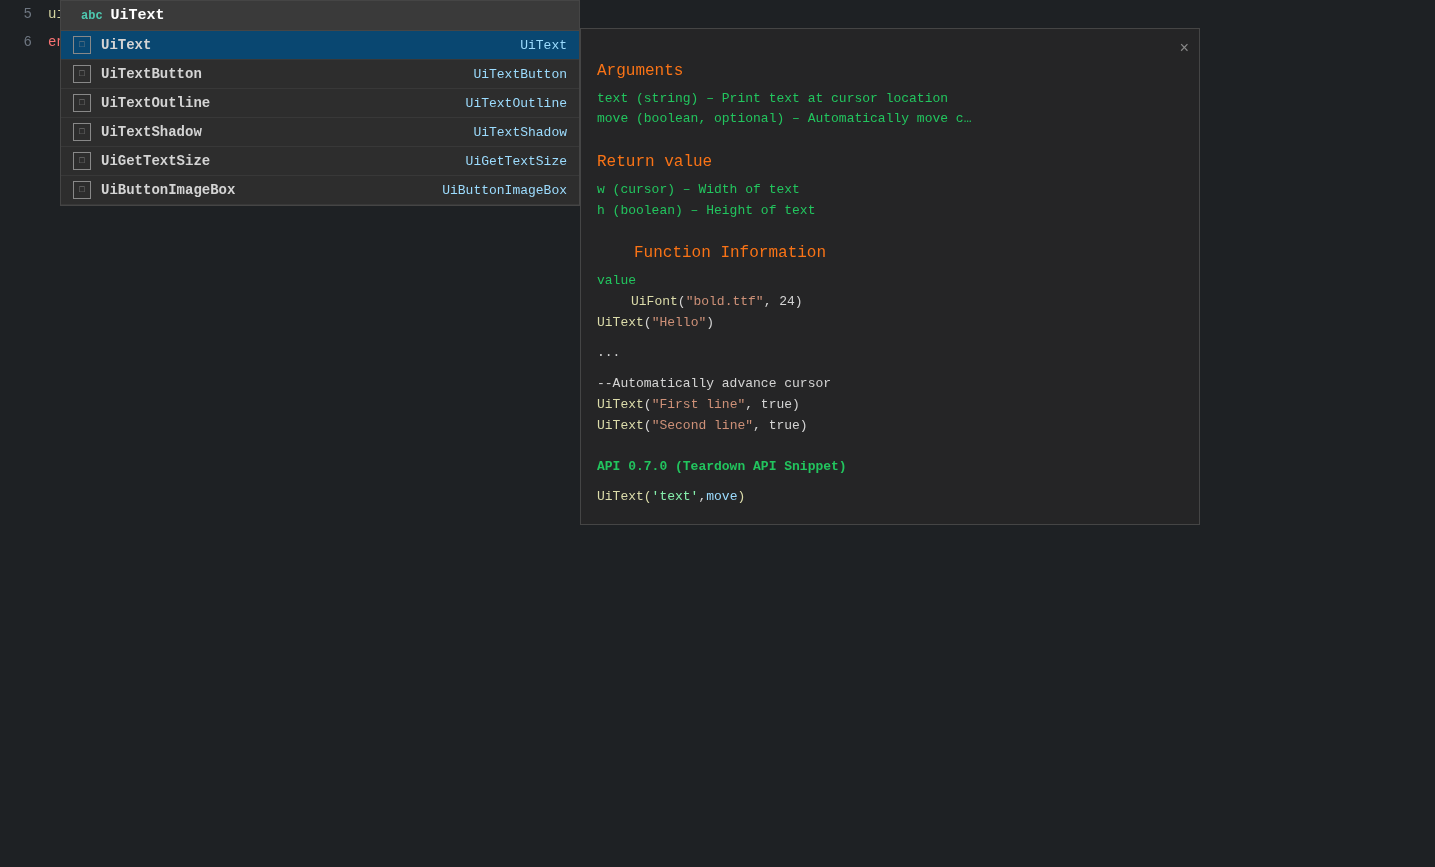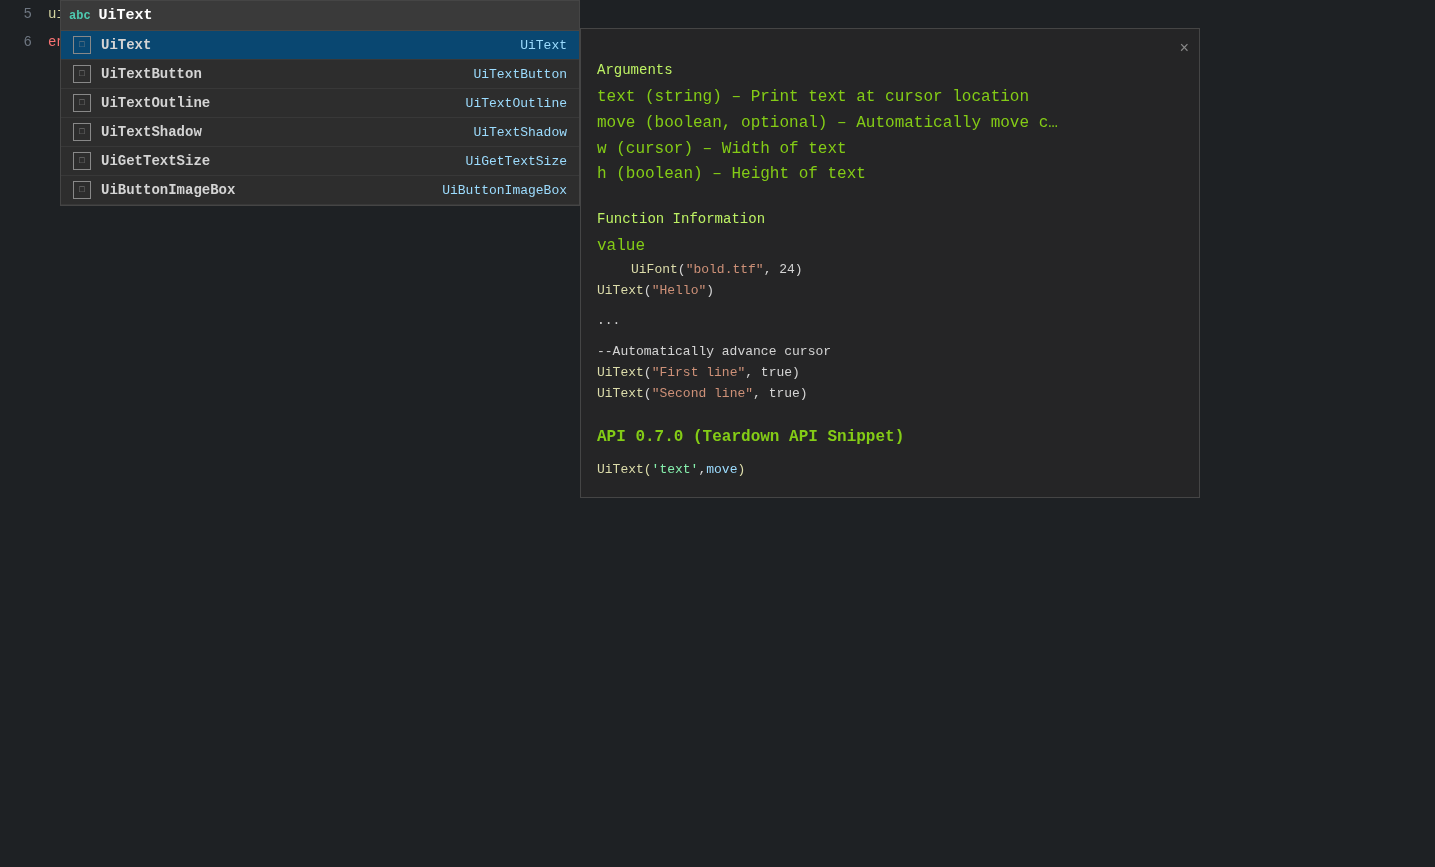--- a/index.html
+++ b/index.html
@@ -51,21 +51,21 @@
       top: 0;
       left: 60px;
       background: #2d2d2d;
       border: 1px solid #454545;
       width: 520px;
       z-index: 10;
     }
 
     .autocomplete-header {
       background: #3a3a3a;
-      padding: 6px 8px;
+      padding: 6px 20px;
       display: flex;
       align-items: center;
       gap: 8px;
       border-bottom: 1px solid #454545;
     }
 
     .ac-type-icon {
       color: #4ec9b0;
       font-size: 12px;
       font-weight: bold;
@@ -130,29 +130,29 @@
     .doc-close {
       position: absolute;
       top: 8px;
       right: 10px;
       color: #888;
       cursor: pointer;
       font-size: 16px;
     }
 
     .doc-section-title {
-      color: #bef264;
-      font-size: 14px;
+      color: #f97316;
+      font-size: 16px;
       margin-top: 14px;
       margin-bottom: 4px;
     }
 
     .doc-text {
-      color: #84cc16;
-      font-size: 16px;
+      color: #22c55e;
+      font-size: 13px;
     }
 
     .doc-code {
       color: #d4d4d4;
       font-size: 13px;
     }
 
     .cursor-block {
       display: inline-block;
       background: #d4d4d4;
@@ -221,24 +221,25 @@
   </div>
 </div>
 
 <div class="doc-panel">
   <span class="doc-close">×</span>
 
   <div class="doc-section-title">Arguments</div>
   <div class="doc-text">text (string) – Print text at cursor location</div>
   <div class="doc-text">move (boolean, optional) – Automatically move c…</div>
 
+  <div class="doc-section-title" style="margin-top:20px;">Return value</div>
   <div class="doc-text">w (cursor) – Width of text</div>
   <div class="doc-text">h (boolean) – Height of text</div>
 
-  <div class="doc-section-title" style="margin-top:20px;">Function Information</div>
+  <div class="doc-section-title" style="margin-top:20px;margin-left:37px;">Function Information</div>
   <div class="doc-text">value</div>
 
   <div class="doc-code">
     <span style="color:#dcdcaa;margin-left:34px;">UiFont</span><span>(</span><span style="color:#ce9178;">"bold.ttf"</span><span>, 24)</span>
   </div>
   <div class="doc-code">
     <span style="color:#dcdcaa;">UiText</span><span>(</span><span style="color:#ce9178;">"Hello"</span><span>)</span>
   </div>
 
   <div class="doc-code" style="margin-top:10px;">...</div>

